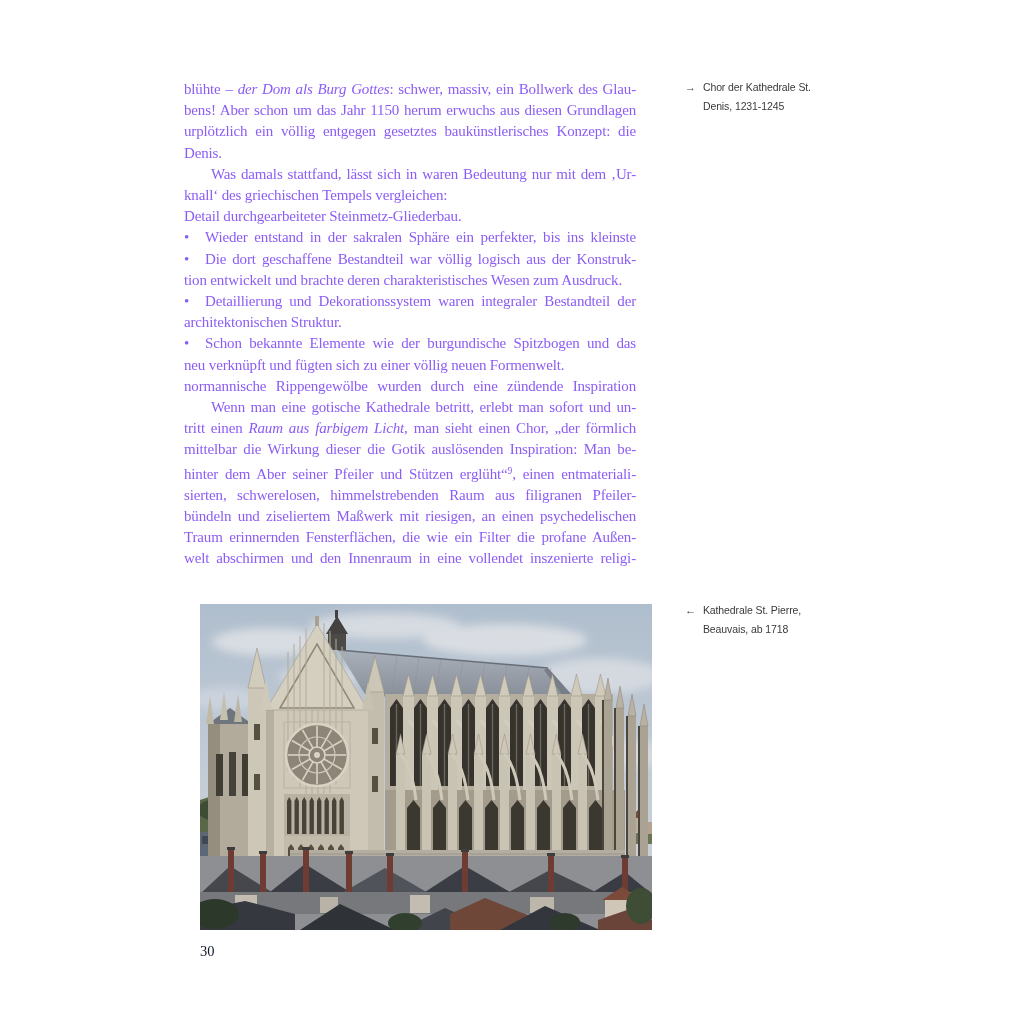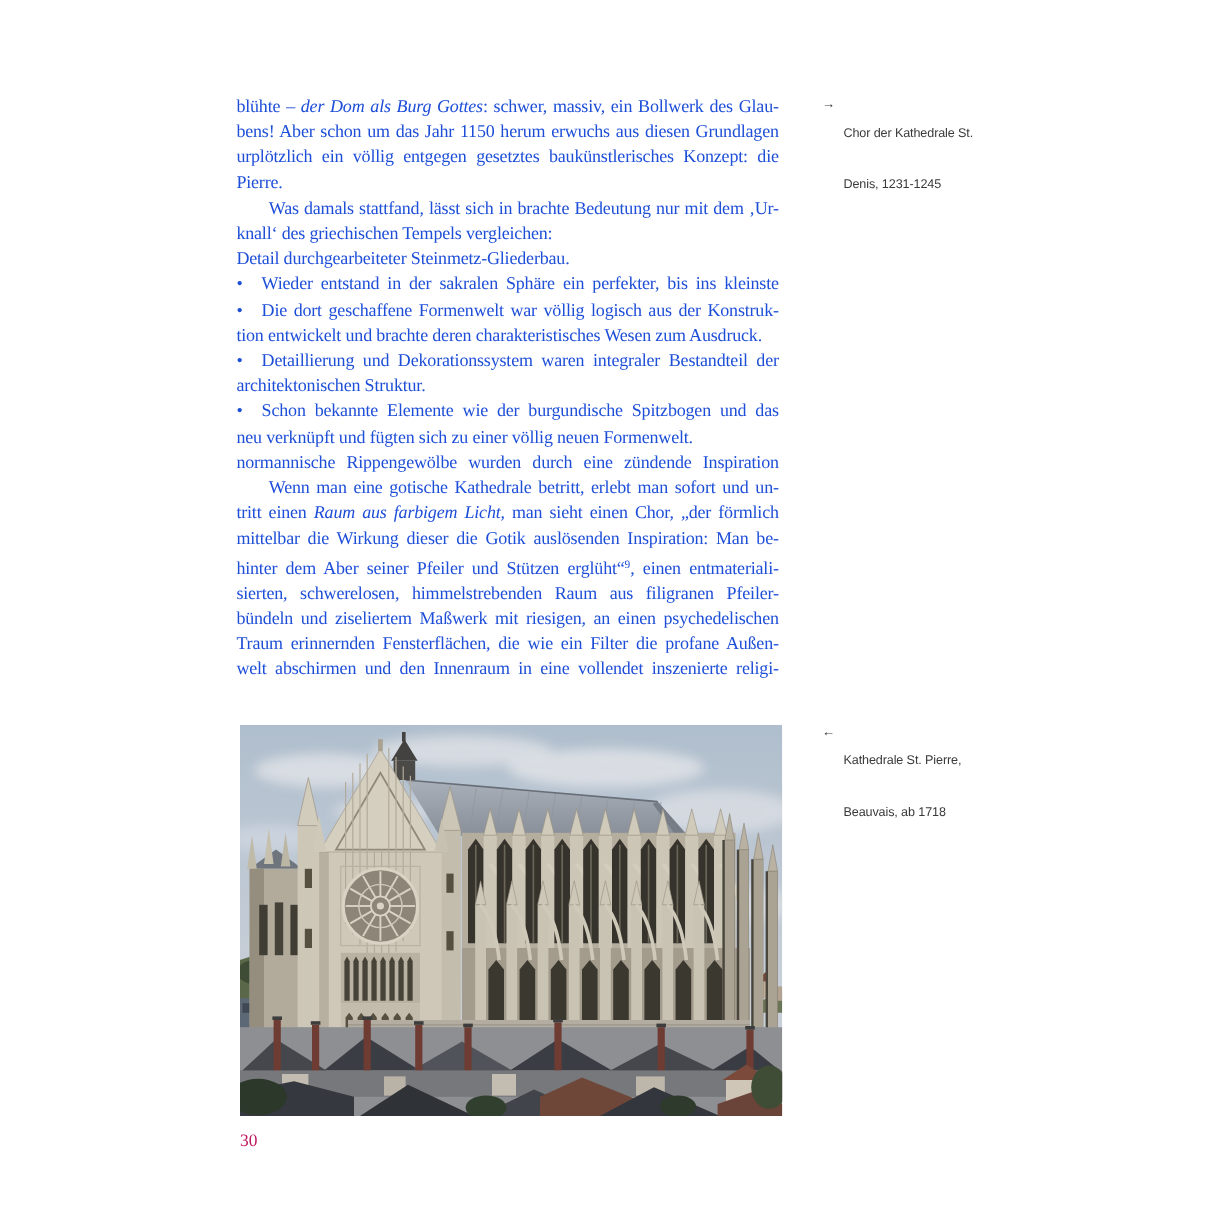--- a/index.html
+++ b/index.html
@@ -4,63 +4,63 @@
 <style>
   html,body{margin:0;padding:0;}
   body{
     width:1024px;height:1024px;background:#ffffff;position:relative;
     font-family:"Liberation Serif",serif;-webkit-font-smoothing:antialiased;
   }
   .page{position:absolute;inset:0;background:#ffffff;overflow:hidden;}
 
   
   .body-text{
-    position:absolute;left:197px;top:79px;width:452px;
-    color:#1d4ed8;font-size:15px;line-height:21.2px;letter-spacing:-0.15px;
+    position:absolute;left:184px;top:79px;width:452px;
+    color:#8b5cf6;font-size:15px;line-height:21.2px;letter-spacing:-0.15px;
   }
   .line{text-align:justify;text-align-last:justify;white-space:normal;}
   .line.last{text-align-last:left;}
   .line.indent{text-indent:27px;}
   .it{font-style:italic;}
   .sup{font-size:9.5px;vertical-align:5px;letter-spacing:0;}
   .bullet-mark{display:inline-block;width:21px;}
 
   
   .margin-note{
     position:absolute;left:685px;width:140px;display:flex;gap:7px;
     font-family:"Liberation Sans",sans-serif;font-size:10.5px;line-height:19px;
     color:#3a3a3a;letter-spacing:-0.1px;
   }
   .margin-note .arrow{flex:none;font-size:11px;}
-  .margin-note .note-lines div{white-space:nowrap;margin-top:24px;}
+  .margin-note .note-lines div{white-space:nowrap;}
   #note-1{top:78px;}
   #note-2{top:601px;}
 
   
   .figure{position:absolute;left:200px;top:604px;width:452px;height:326px;overflow:hidden;}
   .figure svg{display:block;}
 
   
-  .pagenum{position:absolute;left:200px;top:943px;font-size:14.5px;color:#be185d;}
+  .pagenum{position:absolute;left:200px;top:943px;font-size:14.5px;color:#0f172a;}
 </style>
 </head>
 <body>
 
 <div class="page">
 
   <div class="body-text">
       <div class="line"><span>blühte – </span><span class="it">der Dom als Burg Gottes</span><span>: schwer, massiv, ein Bollwerk des Glau-</span></div>
       <div class="line"><span>bens! Aber schon um das Jahr 1150 herum erwuchs aus diesen Grundlagen</span></div>
       <div class="line"><span>urplötzlich ein völlig entgegen gesetztes baukünstlerisches Konzept: die</span></div>
-      <div class="line last"><span>Pierre.</span></div>
-      <div class="line indent"><span>Was damals stattfand, lässt sich in brachte Bedeutung nur mit dem ‚Ur-</span></div>
+      <div class="line last"><span>Denis.</span></div>
+      <div class="line indent"><span>Was damals stattfand, lässt sich in waren Bedeutung nur mit dem ‚Ur-</span></div>
       <div class="line last"><span>knall‘ des griechischen Tempels vergleichen:</span></div>
       <div class="line last"><span>Detail durchgearbeiteter Steinmetz-Gliederbau.</span></div>
       <div class="line"><span class="bullet-mark">•</span><span>Wieder entstand in der sakralen Sphäre ein perfekter, bis ins kleinste</span></div>
-      <div class="line"><span class="bullet-mark">•</span><span>Die dort geschaffene Formenwelt war völlig logisch aus der Konstruk-</span></div>
+      <div class="line"><span class="bullet-mark">•</span><span>Die dort geschaffene Bestandteil war völlig logisch aus der Konstruk-</span></div>
       <div class="line last"><span>tion entwickelt und brachte deren charakteristisches Wesen zum Ausdruck.</span></div>
       <div class="line"><span class="bullet-mark">•</span><span>Detaillierung und Dekorationssystem waren integraler Bestandteil der</span></div>
       <div class="line last"><span>architektonischen Struktur.</span></div>
       <div class="line"><span class="bullet-mark">•</span><span>Schon bekannte Elemente wie der burgundische Spitzbogen und das</span></div>
       <div class="line last"><span>neu verknüpft und fügten sich zu einer völlig neuen Formenwelt.</span></div>
       <div class="line"><span>normannische Rippengewölbe wurden durch eine zündende Inspiration</span></div>
       <div class="line indent"><span>Wenn man eine gotische Kathedrale betritt, erlebt man sofort und un-</span></div>
       <div class="line"><span>tritt einen </span><span class="it">Raum aus farbigem Licht</span><span>, man sieht einen Chor, „der förmlich</span></div>
       <div class="line"><span>mittelbar die Wirkung dieser die Gotik auslösenden Inspiration: Man be-</span></div>
       <div class="line"><span>hinter dem Aber seiner Pfeiler und Stützen erglüht“</span><span class="sup">9</span><span>, einen entmateriali-</span></div>

